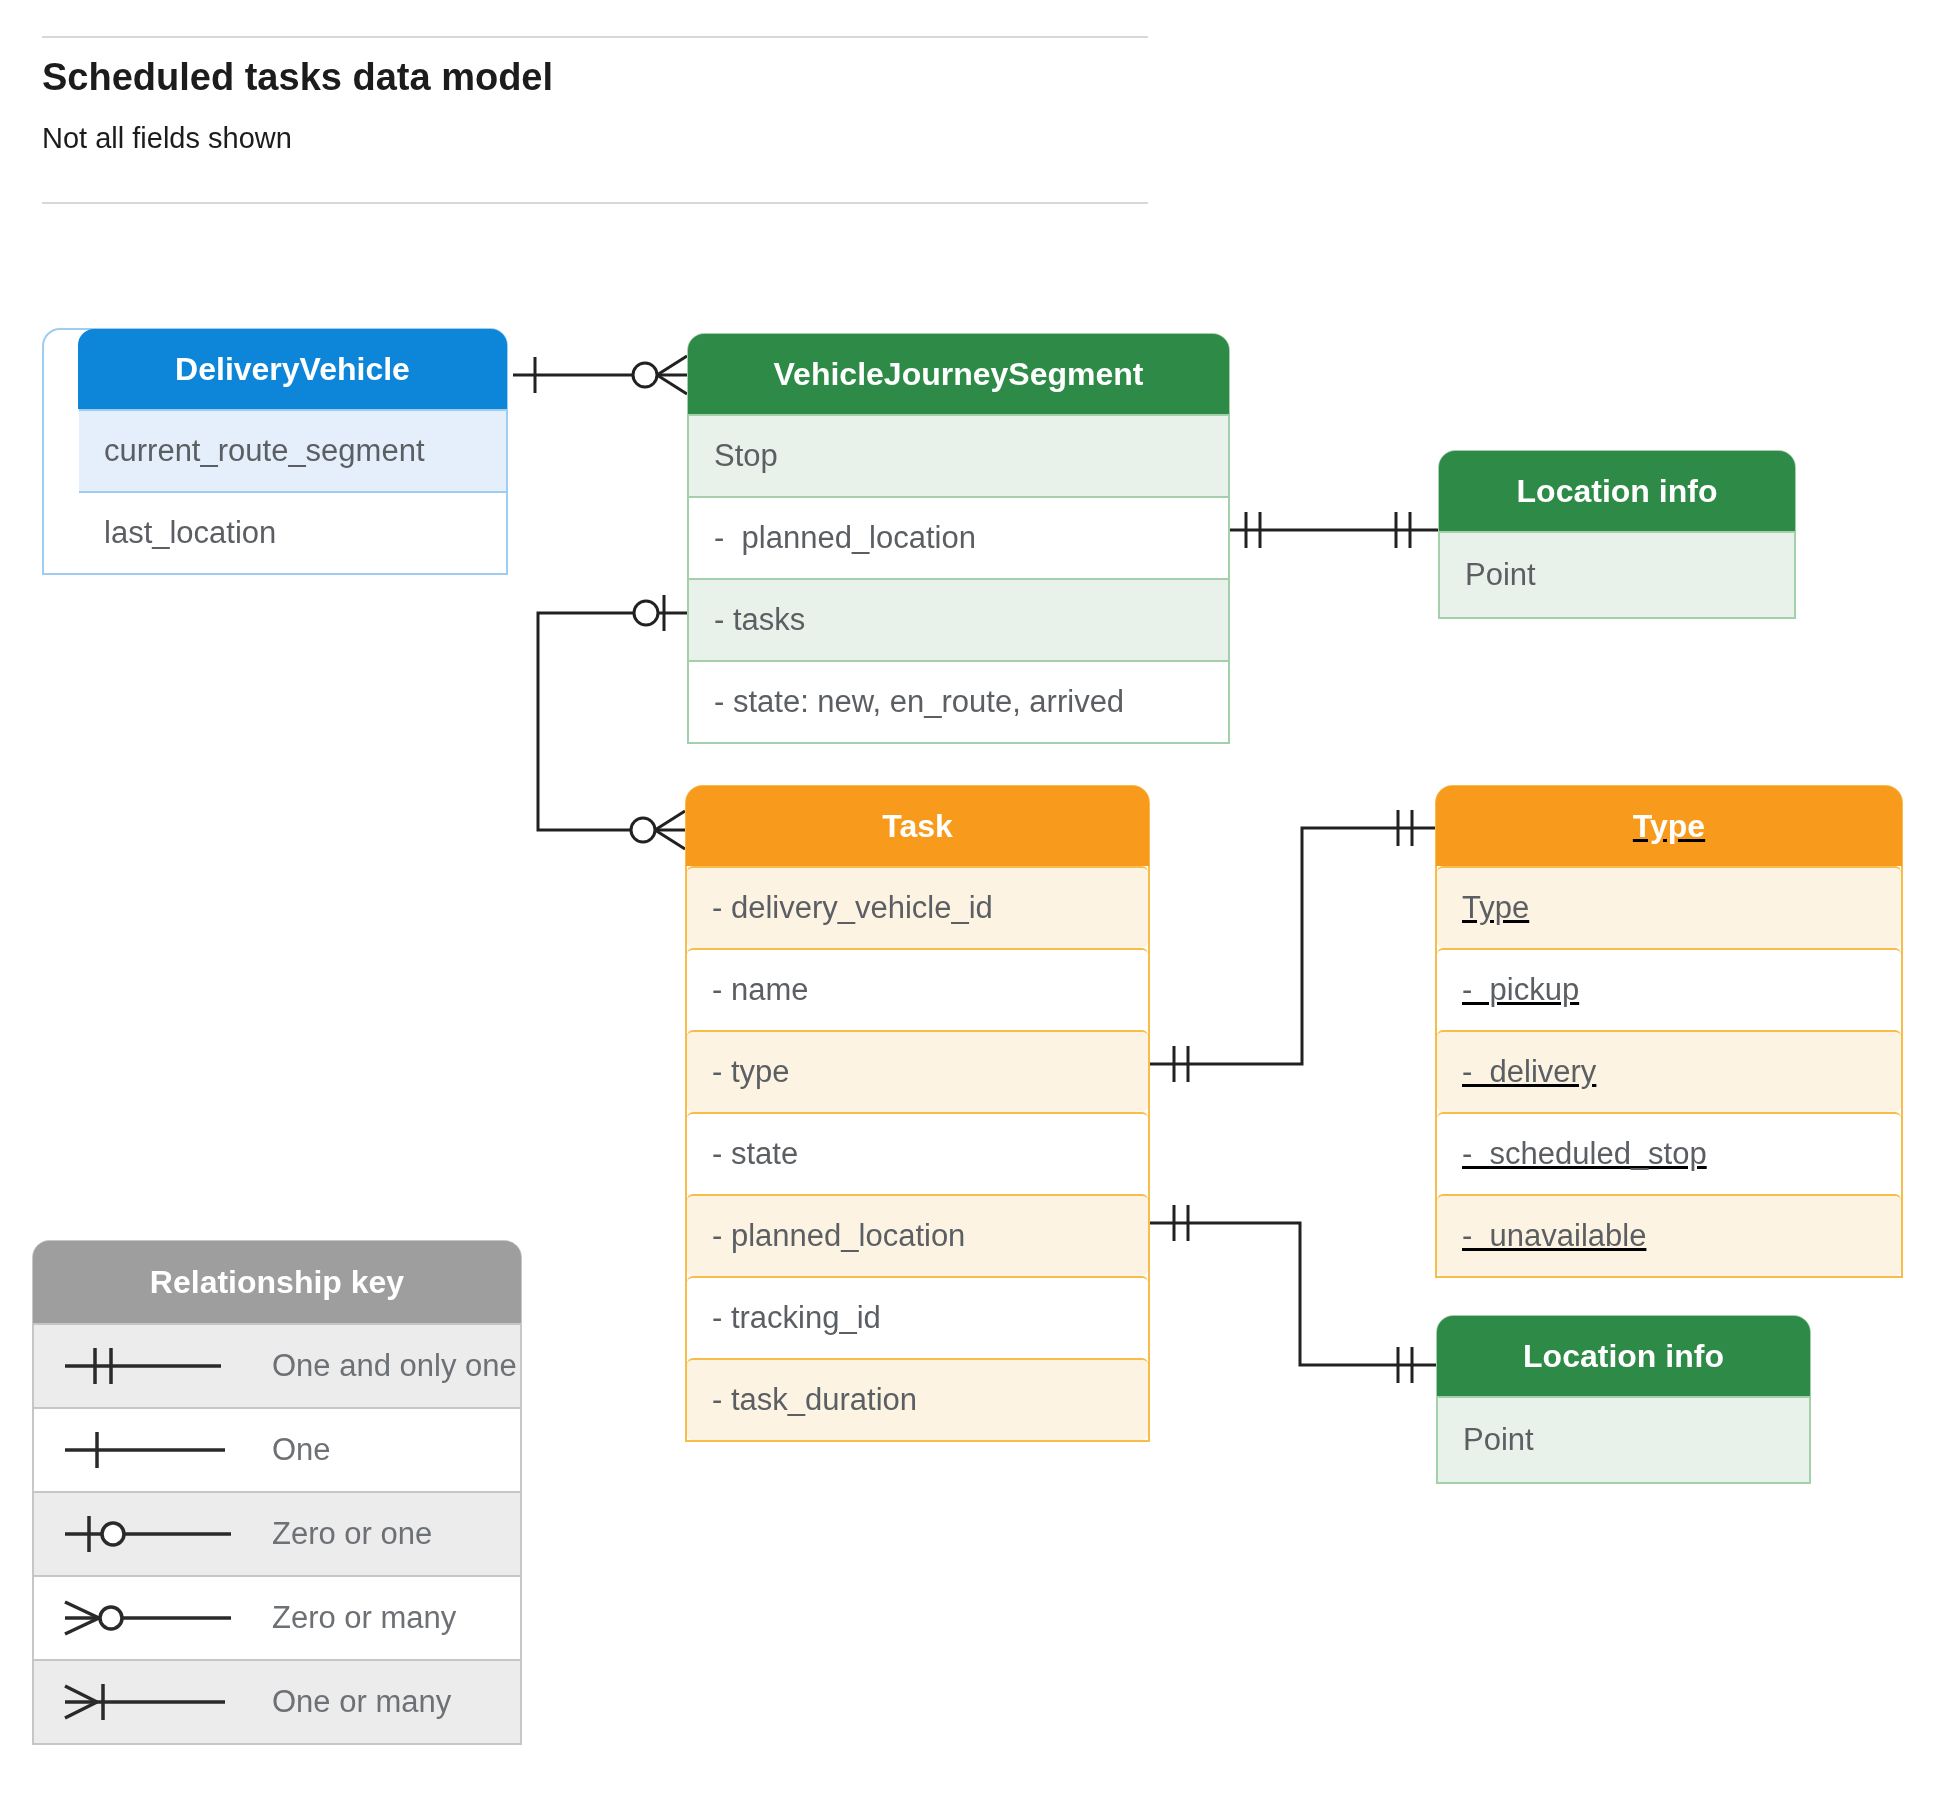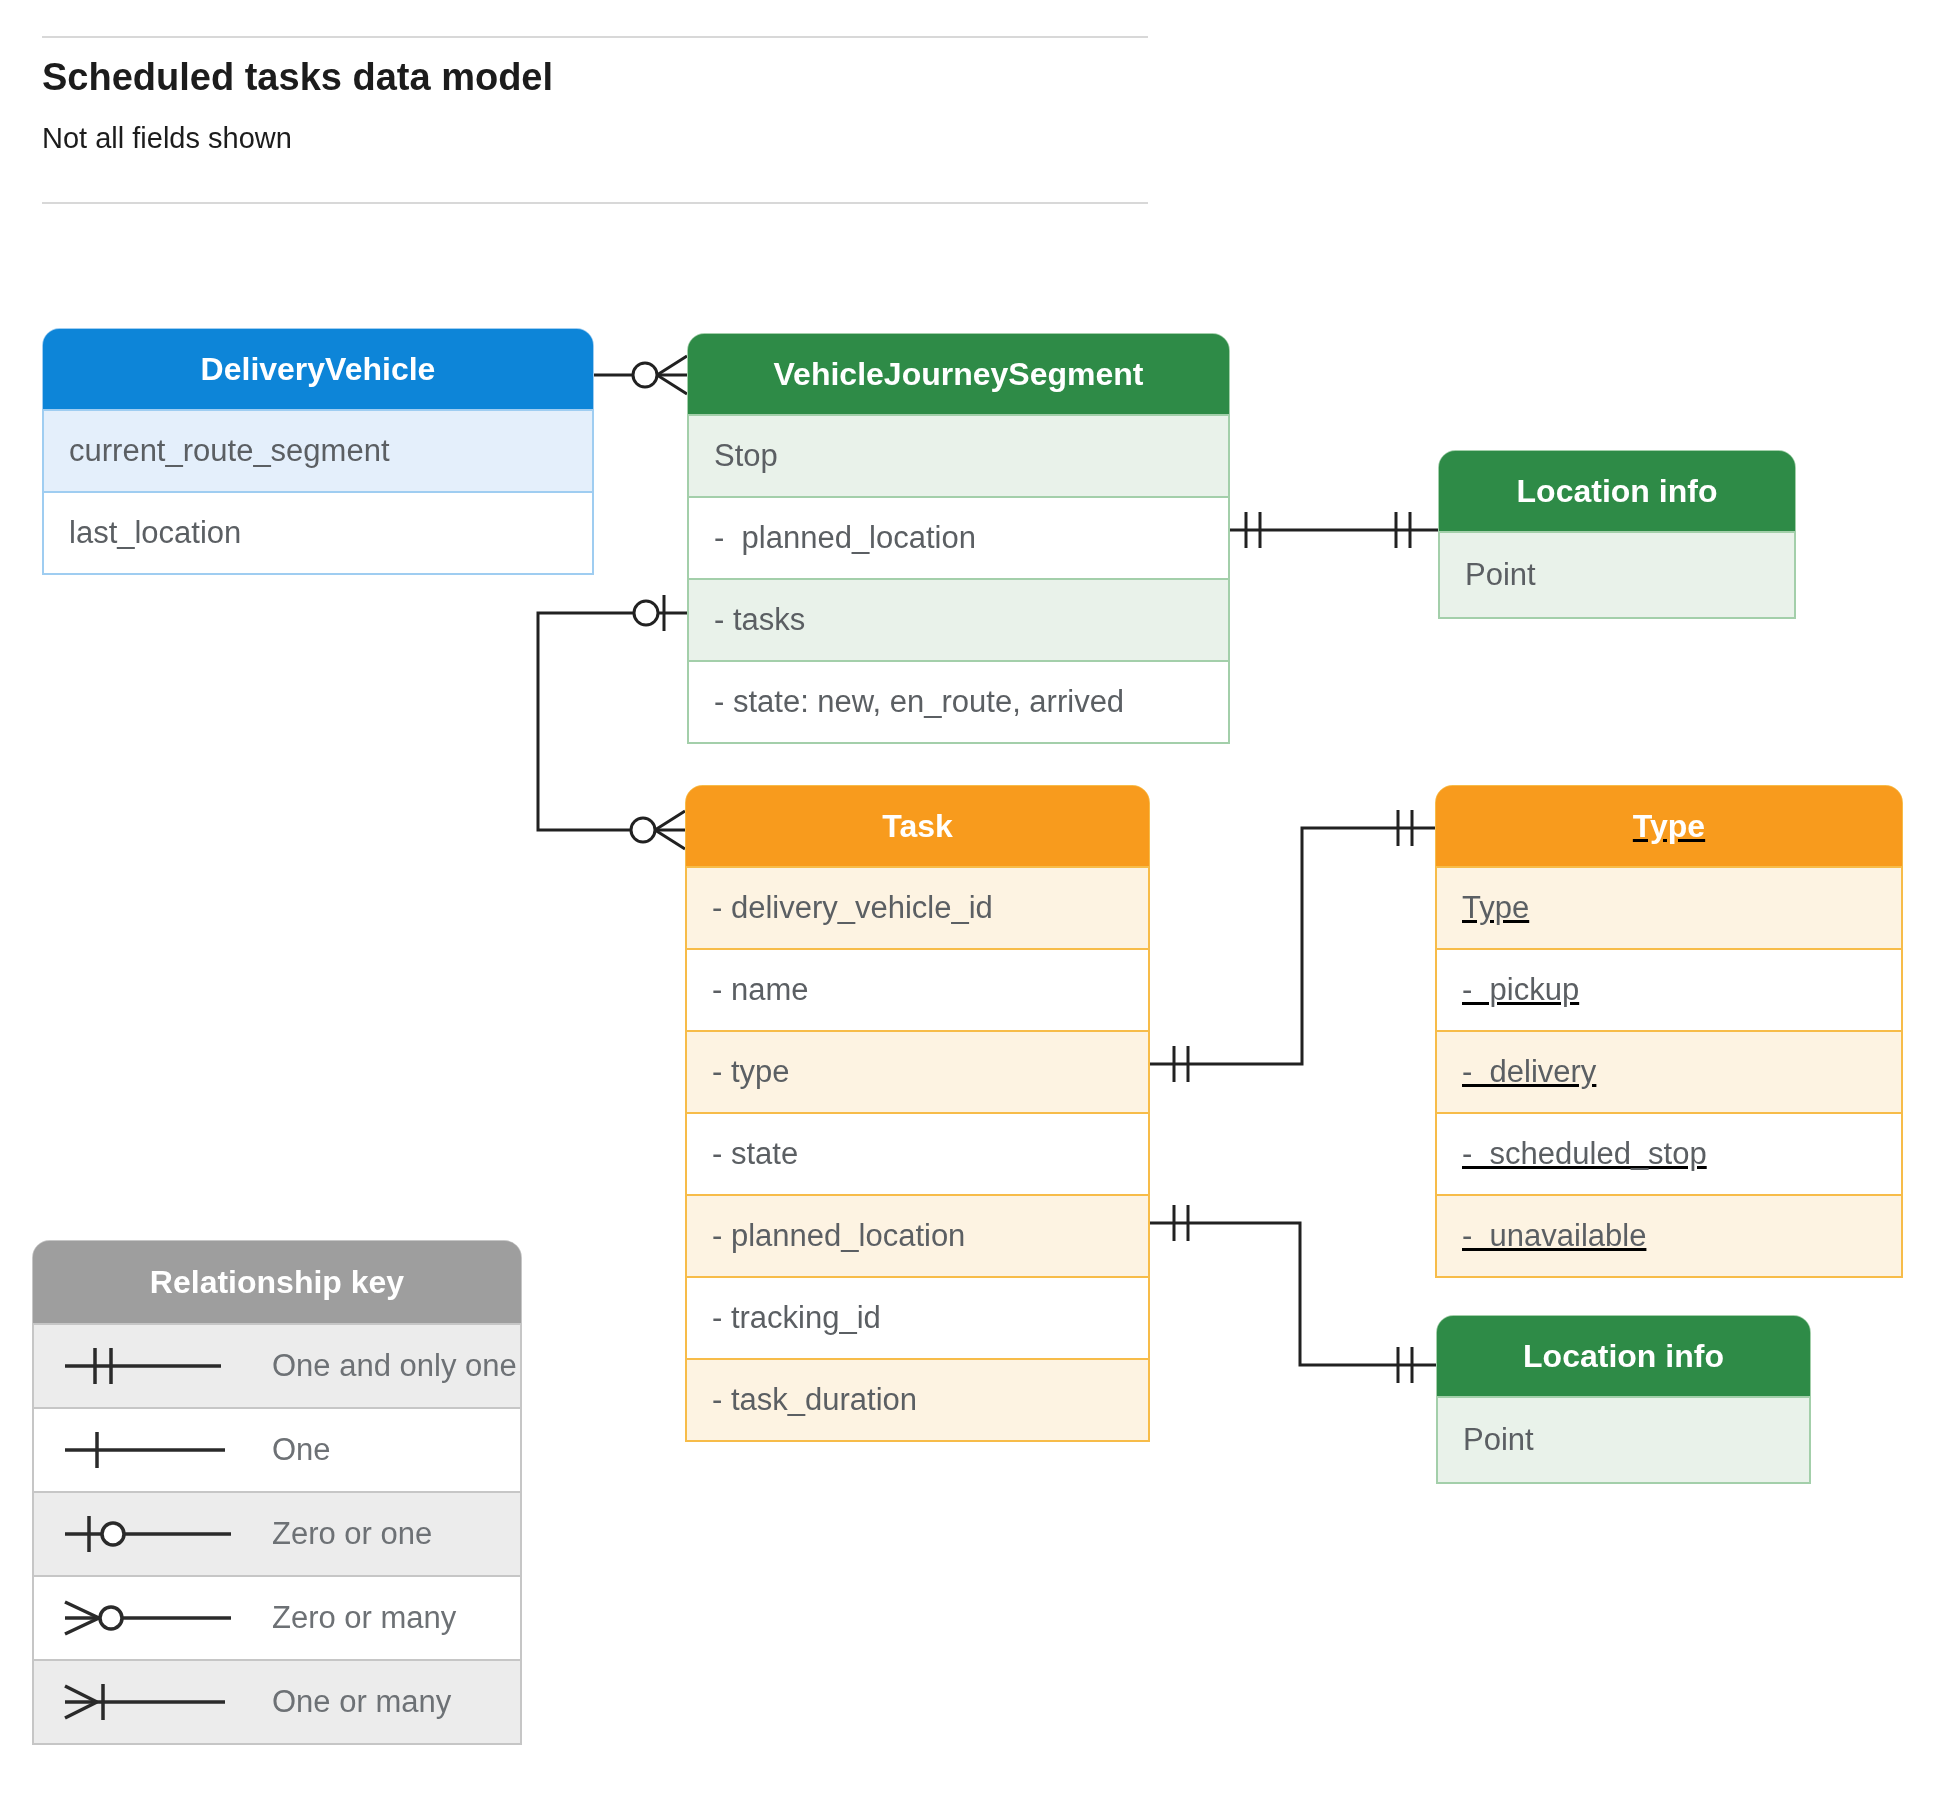--- a/index.html
+++ b/index.html
@@ -34,21 +34,21 @@
   .entity.blue .erow{border-color:var(--c-blue-border);}
   .entity.blue .erow.tint{background:var(--c-blue-light);}
 
   .entity.green{border-color:var(--c-green-border);}
   .entity.green .ehead{background:var(--c-green);}
   .entity.green .erow{border-color:var(--c-green-border);}
   .entity.green .erow.tint{background:var(--c-green-light);}
 
   .entity.orange{border-color:var(--c-orange-border);}
   .entity.orange .ehead{background:var(--c-orange);}
-  .entity.orange .erow{border-color:var(--c-orange-border);}
+  .entity.orange .erow{border-color:var(--c-orange-border);border-radius:6px;}
   .entity.orange .erow.tint{background:var(--c-orange-light);}
 
   .entity.graybox{border-color:var(--c-gray-border);}
   .entity.graybox .ehead{background:var(--c-gray);height:82px;line-height:82px;}
 
   .legend-row{height:82px;display:flex;align-items:center;border-top:2px solid var(--c-gray-border);}
   .legend-row.tint{background:var(--c-gray-light);}
   .legend-sym{width:210px;height:50px;flex:0 0 210px;margin-left:14px;}
   .legend-sym line,.legend-sym path{stroke:#2a2a2a;stroke-width:3.5;fill:none;}
   .legend-sym circle{stroke:#2a2a2a;stroke-width:3.5;fill:#fff;}
@@ -94,21 +94,21 @@
     </g>
     <g>
       <path d="M1150 1223 H1300 V1365 H1436"></path>
       <line x1="1174" y1="1205" x2="1174" y2="1241"></line>
       <line x1="1188" y1="1205" x2="1188" y2="1241"></line>
       <line x1="1398" y1="1347" x2="1398" y2="1383"></line>
       <line x1="1412" y1="1347" x2="1412" y2="1383"></line>
     </g>
   </svg>
 
-  <div class="entity blue" style="left:42px;top:328px;width:552px;">
+  <div class="entity blue" style="left:42px;top:328px;width:466px;padding-left:35px;">
     <div class="ehead">DeliveryVehicle</div>
     <div class="erow tint">current_route_segment</div>
     <div class="erow">last_location</div>
   </div>
 
   <div class="entity green" style="left:687px;top:333px;width:543px;">
     <div class="ehead">VehicleJourneySegment</div>
     <div class="erow tint">Stop</div>
     <div class="erow">-  planned_location</div>
     <div class="erow tint">- tasks</div>

